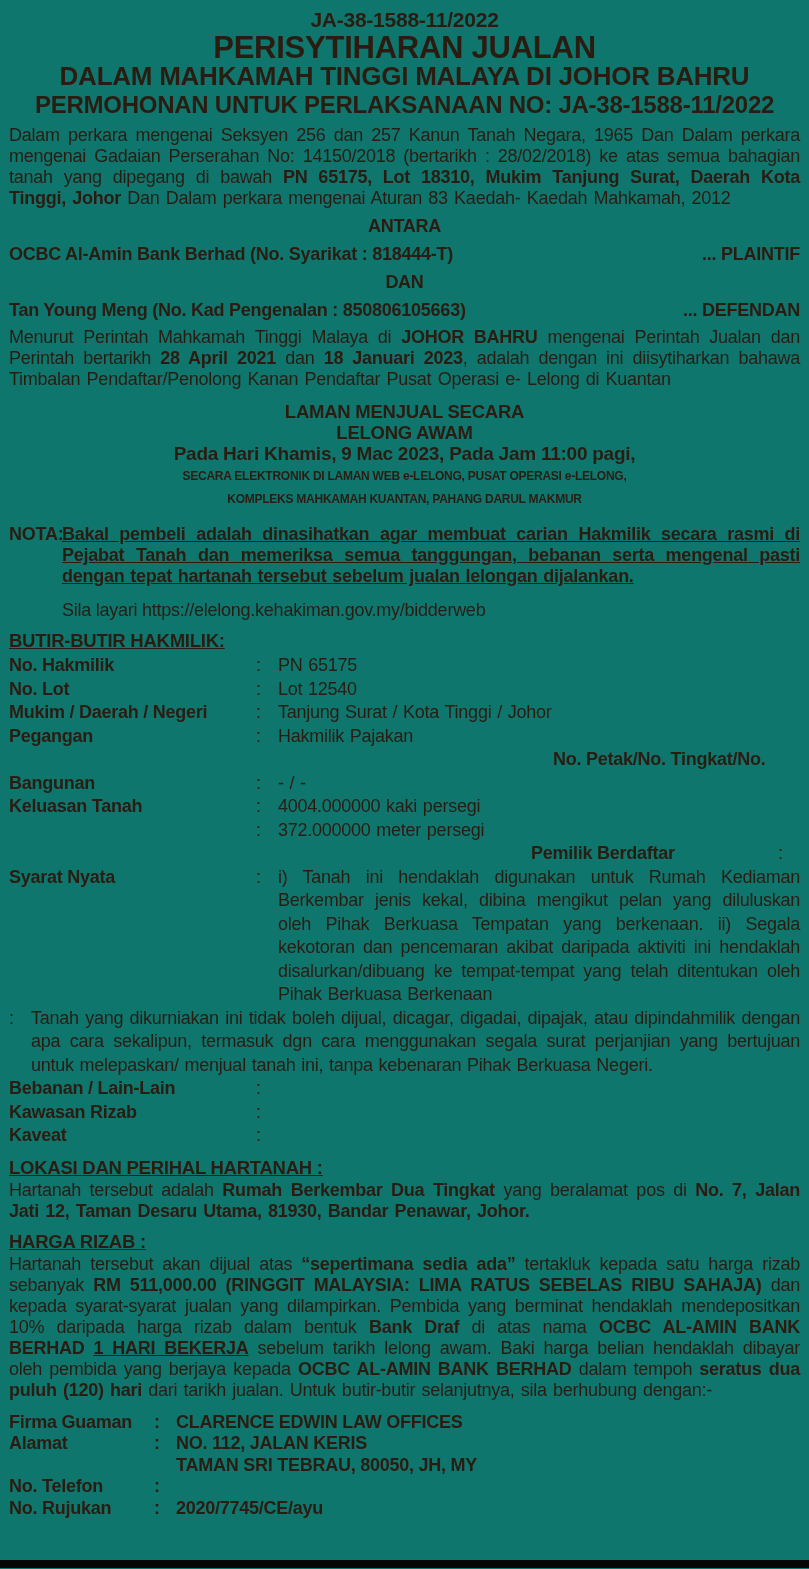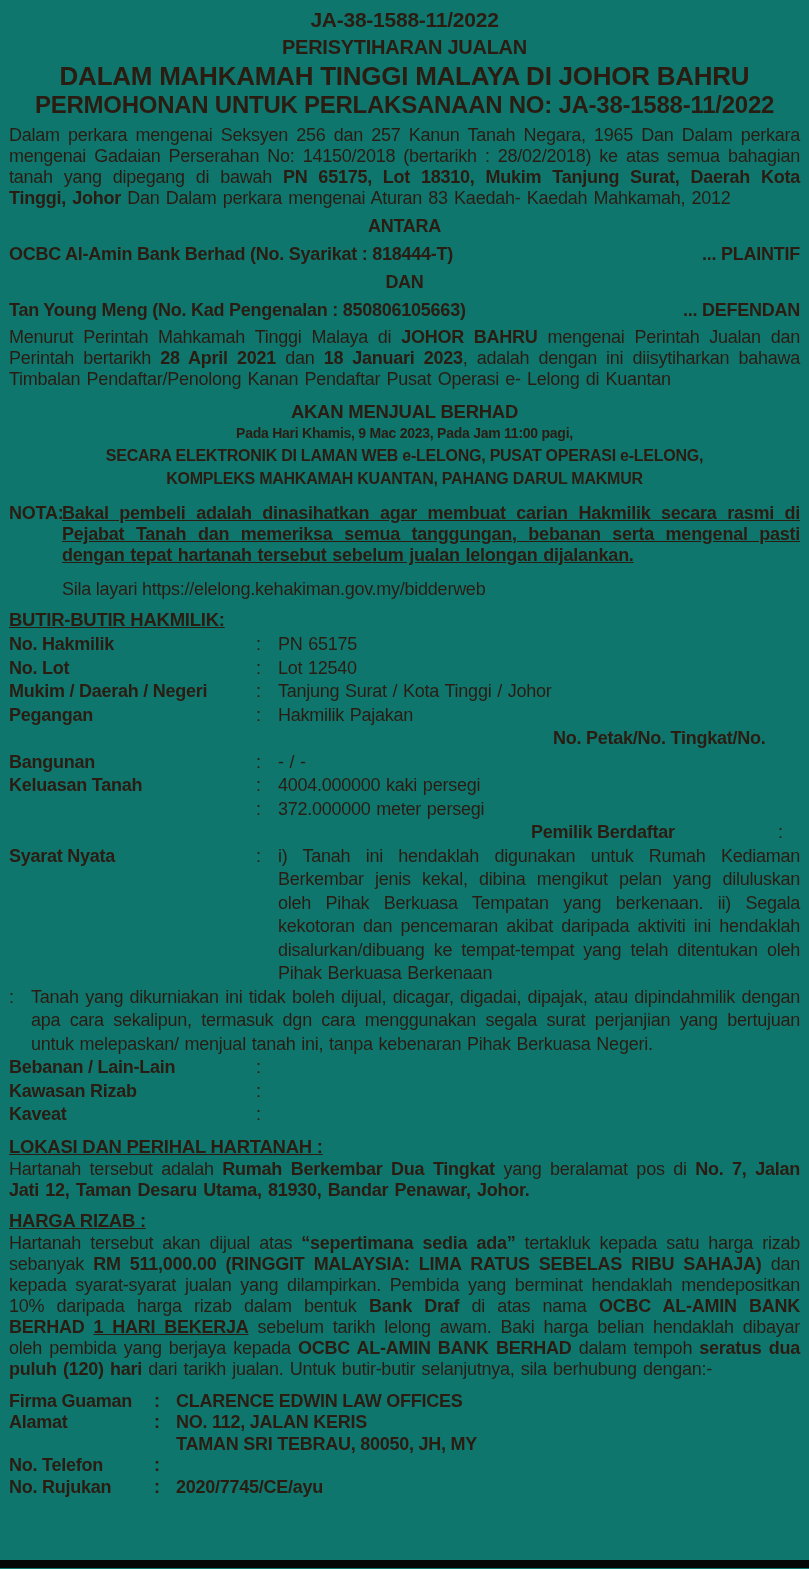--- a/index.html
+++ b/index.html
@@ -9,30 +9,30 @@
     background:#0f766e;
     color:#2b1c12;
     font-family:"Liberation Sans",sans-serif;
     font-size:18px;line-height:21px;letter-spacing:-0.25px;
     overflow:hidden;
   }
   .inner{padding:7px 9px 0 9px;}
   .b{font-weight:700;}
   .bu{font-weight:700;text-decoration:underline;}
   .hdr1{font-size:21px;line-height:25px;font-weight:700;text-align:center;}
-  .hdr2{font-size:20px;line-height:31px;font-weight:700;text-align:center;}
+  .hdr2{font-size:31px;line-height:31px;font-weight:700;text-align:center;}
   .hdr3{font-size:26px;line-height:27px;font-weight:700;text-align:center;}
   .hdr4{font-size:24px;line-height:29px;font-weight:700;text-align:center;}
   .para{text-align:justify;word-spacing:1.5px;margin-top:6px;}
   .party-center{text-align:center;font-weight:700;margin-top:7px;}
   .party-row{display:flex;justify-content:space-between;font-weight:700;margin-top:7px;}
   .auction-block{text-align:center;font-weight:700;margin-top:11px;}
   .auc-sm{font-size:18.5px;line-height:21px;}
-  .auc-md{font-size:14px;line-height:22px;}
-  .auc-lg{font-size:16px;line-height:23px;text-align:center;}
+  .auc-md{font-size:19px;line-height:22px;}
+  .auc-lg{font-size:12px;line-height:23px;text-align:center;}
   .nota{display:flex;margin-top:13px;font-weight:700;}
   .nota-label{width:53px;flex:none;}
   .nota-text{flex:1;text-align:justify;text-decoration:underline;word-spacing:1px;}
   .link-line{margin:13px 0 0 53px;}
   .sec-h{font-weight:700;text-decoration:underline;margin-top:9px;font-size:18.5px;line-height:22px;}
   .details{line-height:23.5px;margin-top:2px;}
   .drow{display:flex;justify-content:flex-end;}
   .dlabel{width:247px;flex:none;font-weight:700;}
   .dcolon{width:22px;flex:none;}
   .dvalue{flex:1;text-align:justify;word-spacing:1px;}
@@ -71,21 +71,22 @@
     <div class="party-center">DAN</div>
 
     <div class="party-row">
       <span>Tan Young Meng (No. Kad Pengenalan : 850806105663)</span>
       <span>... DEFENDAN</span>
     </div>
 
     <div class="para"><span>Menurut Perintah Mahkamah Tinggi Malaya di </span><span class="b">JOHOR BAHRU</span><span> mengenai Perintah Jualan dan Perintah bertarikh </span><span class="b">28 April 2021</span><span> dan </span><span class="b">18 Januari 2023</span><span>, adalah dengan ini diisytiharkan bahawa Timbalan Pendaftar/Penolong Kanan Pendaftar Pusat Operasi e- Lelong di Kuantan</span></div>
 
     <div class="auction-block">
-      <div class="auc-sm">AKAN MENJUAL BERHAD</div>
+      <div class="auc-sm">LAMAN MENJUAL SECARA</div>
+      <div class="auc-sm">LELONG AWAM</div>
       <div class="auc-md">Pada Hari Khamis, 9 Mac 2023, Pada Jam 11:00 pagi,</div>
       <div class="auc-lg">SECARA ELEKTRONIK DI LAMAN WEB e-LELONG, PUSAT OPERASI e-LELONG,</div>
       <div class="auc-lg">KOMPLEKS MAHKAMAH KUANTAN, PAHANG DARUL MAKMUR</div>
     </div>
 
     <div class="nota">
       <div class="nota-label">NOTA:</div>
       <div class="nota-text">Bakal pembeli adalah dinasihatkan agar membuat carian Hakmilik secara rasmi di Pejabat Tanah dan memeriksa semua tanggungan, bebanan serta mengenal pasti dengan tepat hartanah tersebut sebelum jualan lelongan dijalankan.</div>
     </div>
 

